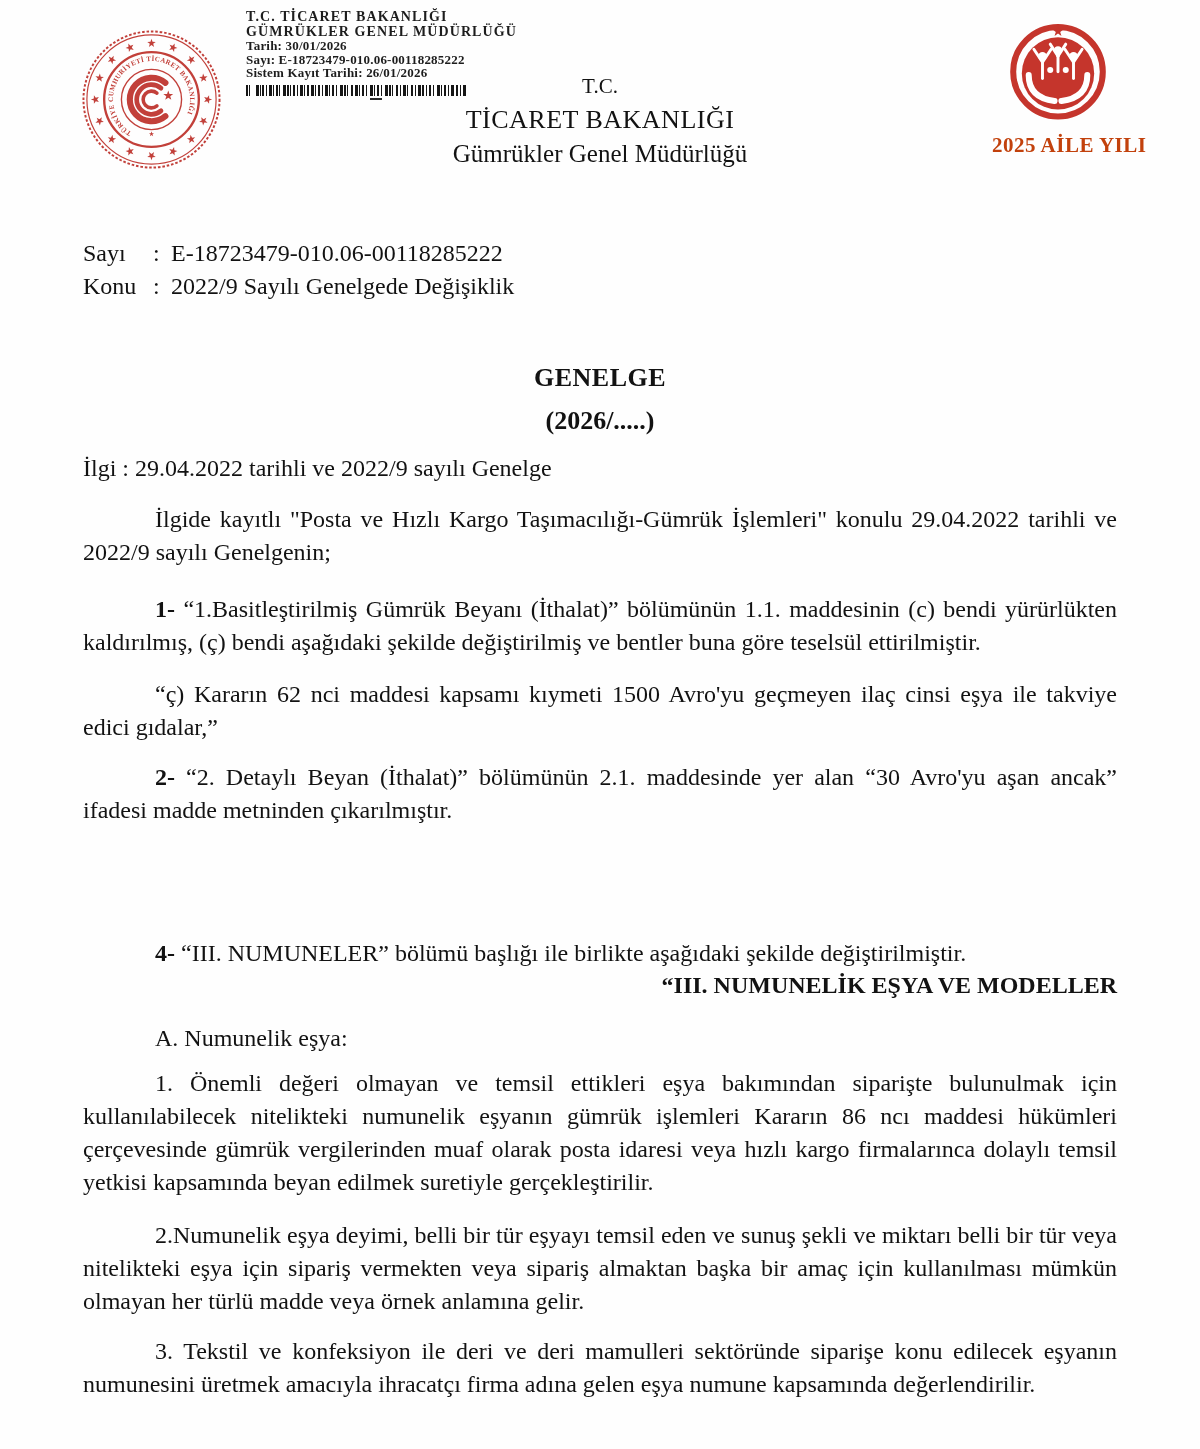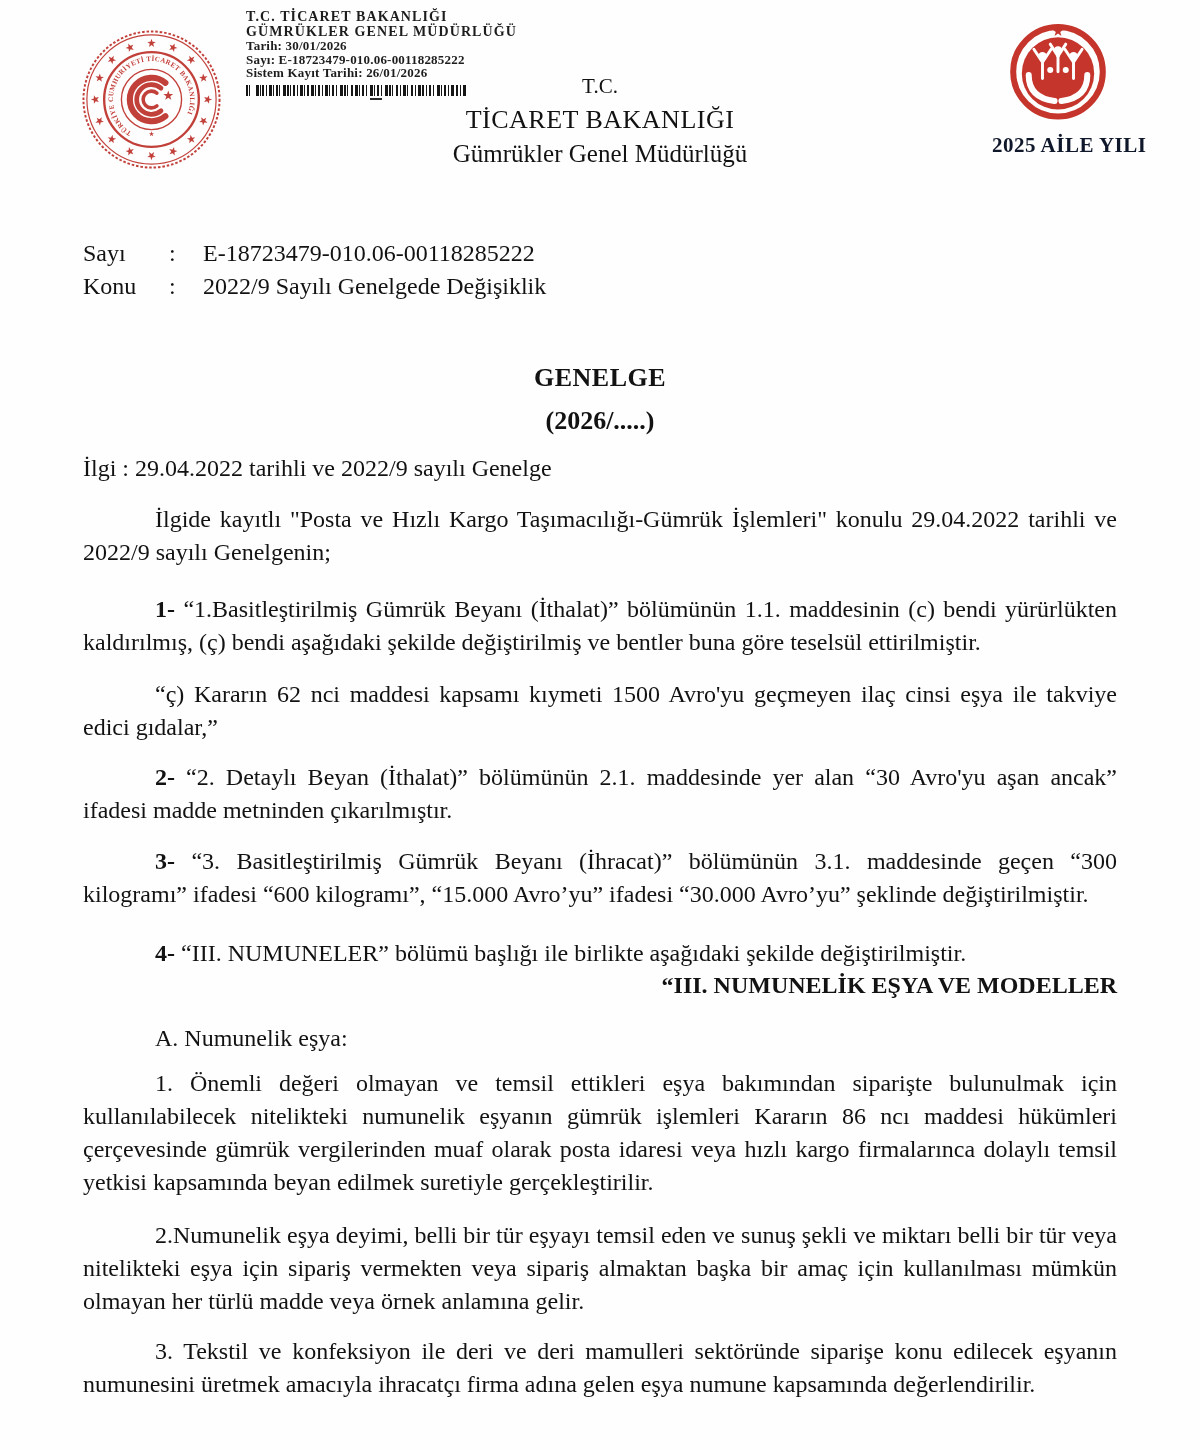--- a/index.html
+++ b/index.html
@@ -18,24 +18,24 @@
   .stamp-line-big{font-size:14px;line-height:15px;letter-spacing:1.1px;white-space:nowrap;}
   .stamp-line-small{font-size:13px;line-height:13.5px;letter-spacing:0.2px;white-space:nowrap;}
   .stamp-barcode{margin-top:5px;width:220px;height:11px;display:block;}
   .stamp-dash{width:12px;height:2px;background:#2a2a2a;margin:2px auto 0 auto;}
   .center-head{position:absolute;left:300px;top:72px;width:600px;text-align:center;}
   .center-head .tc{font-size:21px;line-height:28px;}
   .center-head .ministry{font-size:26px;line-height:30px;margin-top:5px;letter-spacing:0.5px;}
   .center-head .directorate{font-size:25px;line-height:29px;margin-top:4px;}
   .logo-right{position:absolute;left:992px;top:20px;width:132px;text-align:center;}
   .logo-right svg{width:112px;height:112px;display:block;margin:0 auto;}
-  .logo-right .caption{margin-top:1px;font-size:21px;font-weight:bold;color:#0f172a;letter-spacing:0.5px;white-space:nowrap;}
+  .logo-right .caption{margin-top:1px;font-size:21px;font-weight:bold;color:#c2410c;letter-spacing:0.5px;white-space:nowrap;}
   
   .meta{position:absolute;left:83px;top:237px;font-size:24px;line-height:33px;}
-  .meta-row{display:flex;gap:16px;}
+  .meta-row{display:flex;}
   .meta-label{display:inline-block;width:70px;}
   .meta-sep{display:inline-block;width:18px;}
   .meta-value{display:inline-block;}
   
   .doc-title{position:absolute;left:0;top:363px;width:1200px;text-align:center;font-weight:bold;}
   .doc-title .main{font-size:26px;line-height:30px;letter-spacing:0.5px;}
   .doc-title .number{font-size:26px;line-height:30px;margin-top:13px;}
   
   .reference{position:absolute;left:83px;top:452px;width:1034px;font-size:24px;line-height:33px;}
   .para{
@@ -236,21 +236,20 @@
   <div class="reference">İlgi : 29.04.2022 tarihli ve 2022/9 sayılı Genelge</div>
 
   <p class="para p0"><b></b><span>İlgide kayıtlı "Posta ve Hızlı Kargo Taşımacılığı-Gümrük İşlemleri" konulu 29.04.2022 tarihli ve 2022/9 sayılı Genelgenin;</span></p>
 
   <p class="para p1"><b>1-</b><span> “1.Basitleştirilmiş Gümrük Beyanı (İthalat)” bölümünün 1.1. maddesinin (c) bendi yürürlükten kaldırılmış, (ç) bendi aşağıdaki şekilde değiştirilmiş ve bentler buna göre teselsül ettirilmiştir.</span></p>
 
   <p class="para p2"><b></b><span>“ç) Kararın 62 nci maddesi kapsamı kıymeti 1500 Avro'yu geçmeyen ilaç cinsi eşya ile takviye edici gıdalar,”</span></p>
 
   <p class="para p3"><b>2-</b><span> “2. Detaylı Beyan (İthalat)” bölümünün 2.1. maddesinde yer alan “30 Avro'yu aşan ancak” ifadesi madde metninden çıkarılmıştır.</span></p>
 
-  <p class="para p4"><b>3-</b><span> “3. Basitleştirilmiş Gümrük Beyanı (İhracat)” bölümünün 3.1. maddesinde geçen “300 kilogramı” ifadesi “600 kilogramı”, “15.000 Avro’yu” ifadesi “30.000 Avro’yu” şeklinde değiştirilmiştir.</span></p>
 
   <p class="para p5"><b>4-</b><span> “III. NUMUNELER” bölümü başlığı ile birlikte aşağıdaki şekilde değiştirilmiştir.</span></p>
 
   <p class="para section-heading">“III. NUMUNELİK EŞYA VE MODELLER</p>
 
   <p class="para subsection">A. Numunelik eşya:</p>
 
   <p class="para p6"><span>1. Önemli değeri olmayan ve temsil ettikleri eşya bakımından siparişte bulunulmak için kullanılabilecek nitelikteki numunelik eşyanın gümrük işlemleri Kararın 86 ncı maddesi hükümleri çerçevesinde gümrük vergilerinden muaf olarak posta idaresi veya hızlı kargo firmalarınca dolaylı temsil yetkisi kapsamında beyan edilmek suretiyle gerçekleştirilir.</span></p>
 
   <p class="para p7"><span>2.Numunelik eşya deyimi, belli bir tür eşyayı temsil eden ve sunuş şekli ve miktarı belli bir tür veya nitelikteki eşya için sipariş vermekten veya sipariş almaktan başka bir amaç için kullanılması mümkün olmayan her türlü madde veya örnek anlamına gelir.</span></p>

